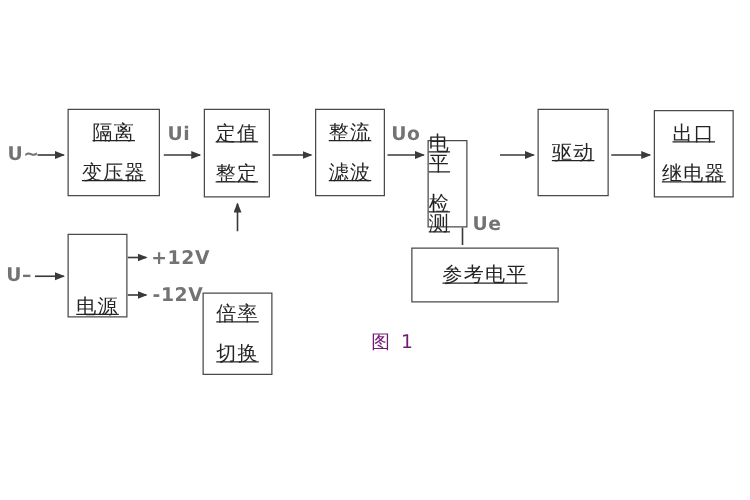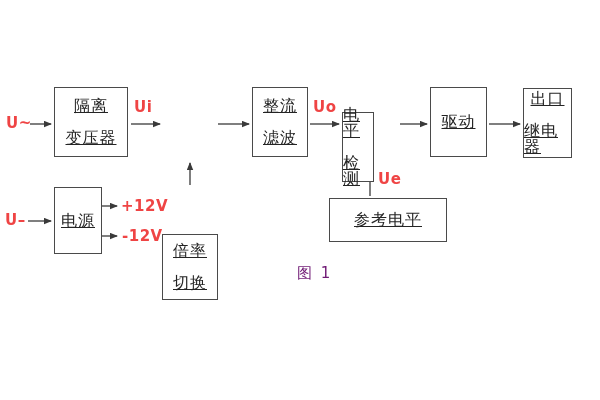--- a/index.html
+++ b/index.html
@@ -9,35 +9,35 @@
     color:#222222;overflow:hidden;
   }
   .wires{position:absolute;left:0;top:0;width:600px;height:400px;}
   .block{
     position:absolute;box-sizing:border-box;border:1px solid #4a4a4a;background:#ffffff;
     display:flex;flex-direction:column;align-items:center;justify-content:center;
     gap:16px;font-size:16px;letter-spacing:1px;color:#242424;line-height:1;text-decoration:underline;
   }
   .block.single{gap:0;}
   .sig{
-    position:absolute;font-size:15px;font-weight:600;color:#ef4444;
+    position:absolute;font-size:15px;font-weight:600;color:#737373;
     letter-spacing:0.5px;line-height:1;white-space:nowrap;
   }
   .caption{
     position:absolute;left:297px;top:266px;font-size:15px;color:#701a75;
     letter-spacing:2px;line-height:1;
   }
   
   #b-transformer{left:54px;top:87px;width:74px;height:70px;}
   #b-setting{left:163px;top:87px;width:53px;height:71px;}
   #b-rectifier{left:252px;top:87px;width:56px;height:70px;}
   #b-level{left:342px;top:76px;width:32px;height:70px;margin-top:36px;}
   #b-drive{left:430px;top:87px;width:57px;height:70px;}
-  #b-relay{left:523px;top:88px;width:49px;height:70px;}
-  #b-power{left:54px;top:187px;width:48px;height:67px;}
+  #b-relay{left:523px;top:88px;width:64px;height:70px;}
+  #b-power{left:54px;top:187px;width:48px;height:67px;justify-content:flex-end;}
   #b-multiplier{left:162px;top:187px;width:56px;height:66px;margin-top:47px;}
   #b-reference{left:329px;top:198px;width:118px;height:44px;}
   
   #l-uac{left:6px;top:116px;}
   #l-udc{left:5px;top:213px;}
   #l-ui{left:134px;top:100px;}
   #l-uo{left:313px;top:100px;}
   #l-ue{left:378px;top:172px;}
   #l-p12{left:121px;top:199px;}
   #l-m12{left:122px;top:229px;}
@@ -66,20 +66,24 @@
       <path d="M190,185 V163" marker-end="url(#ah)"></path>
       <path d="M370,196 V164" marker-end="url(#ah)"></path>
     </g>
   </svg>
 
   <div class="block" id="b-transformer">
     <span>隔离</span>
     <span>变压器</span>
   </div>
 
+  <div class="block" id="b-setting">
+    <span>定值</span>
+    <span>整定</span>
+  </div>
 
   <div class="block" id="b-rectifier">
     <span>整流</span>
     <span>滤波</span>
   </div>
 
   <div class="block" id="b-level">
     <span>电平</span>
     <span>检测</span>
   </div>

